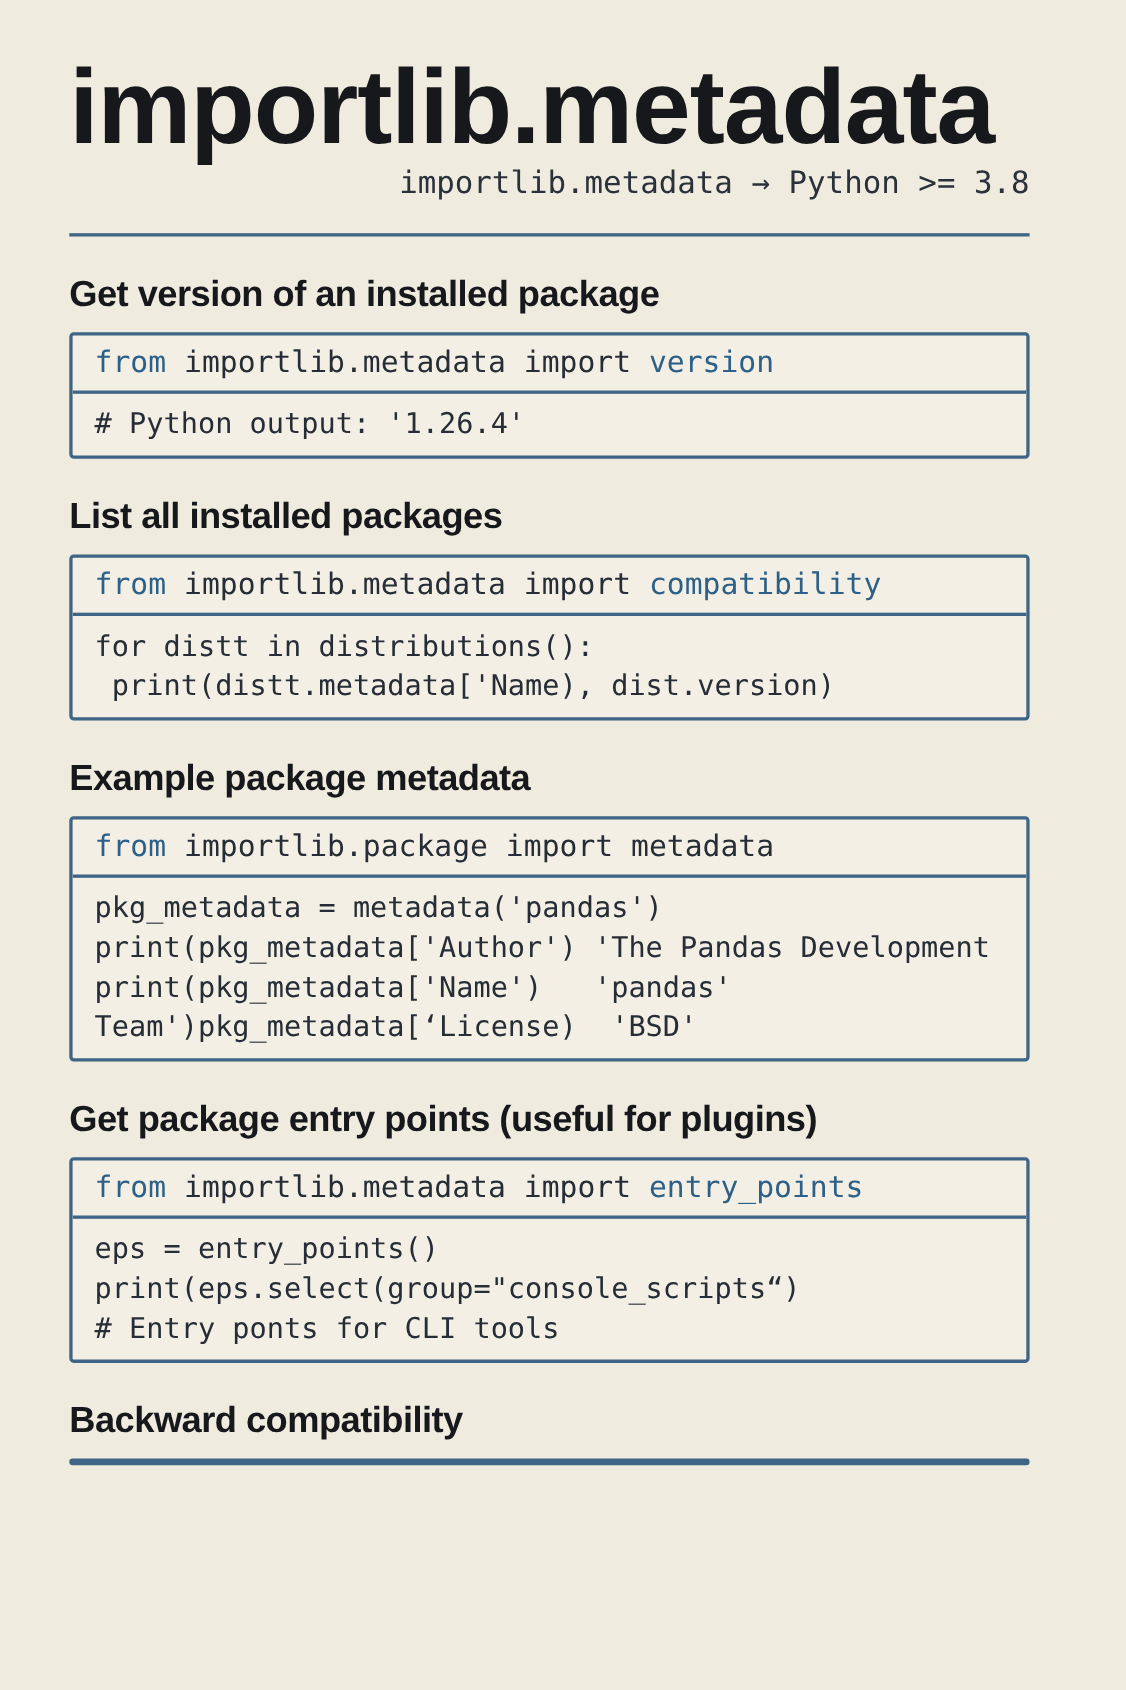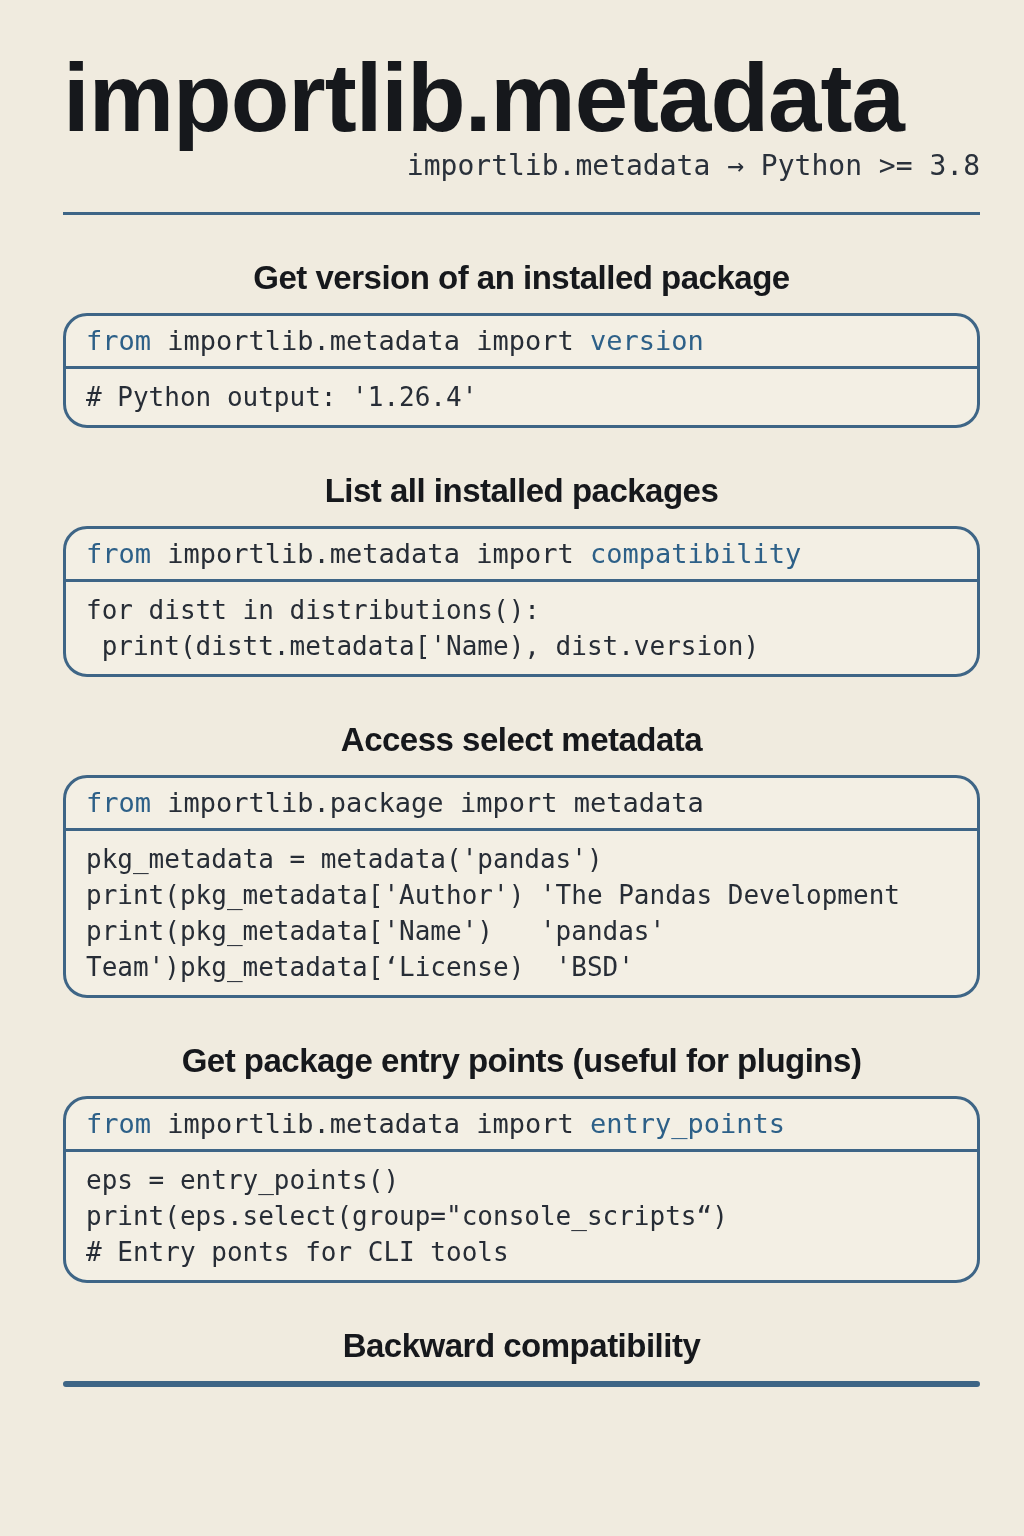--- a/index.html
+++ b/index.html
@@ -14,52 +14,51 @@
   *{margin:0;padding:0;box-sizing:border-box;}
   html,body{width:1024px;}
   body{
     width:1024px;height:1536px;
     background:var(--page_bg);
     font-family:"Liberation Sans", sans-serif;
     overflow:hidden;
   }
   .page{
     width:1024px;height:1111px;
-    padding:48px 44px 0 63px;
+    padding:48px 88px 0 63px;
   }
   h1.title{
     font-size:96px;
     line-height:1.05;
     font-weight:bold;
     letter-spacing:-1px;
     color:var(--heading);
   }
   .subtitle{
     text-align:right;
     font-family:"DejaVu Sans Mono", monospace;
     font-size:28px;
     color:var(--subtitle);
   }
   .divider{
     margin-top:30px;
     border:none;
     border-top:3px solid var(--border);
   }
   h2.section-heading{
-    margin:44px 0 16px 0;
+    margin:33px 0 16px 0;
     font-size:33px;
     line-height:38px;
     font-weight:bold;
     letter-spacing:-0.5px;
     color:var(--heading);
-    text-align:center;
   }
   .codebox{
     border:3px solid var(--border);
-    border-radius:24px;
+    border-radius:4px;
     background:var(--box_bg);
     overflow:hidden;
   }
   .box-header{
     padding:10px 20px;
     border-bottom:3px solid var(--border);
     font-family:"DejaVu Sans Mono", monospace;
     font-size:27px;
     line-height:30px;
   }
@@ -101,21 +100,21 @@
         <div class="code-line"><span class="k">from</span><span class="p"> importlib.metadata import </span><span class="k">compatibility</span></div>
       </div>
       <div class="box-body">
         <div class="code-line"><span class="p">for distt in distributions():</span></div>
         <div class="code-line"><span class="p"> print(distt.metadata['Name), dist.version)</span></div>
       </div>
     </div>
   </section>
 
   <section>
-    <h2 class="section-heading">Access select metadata</h2>
+    <h2 class="section-heading">Example package metadata</h2>
     <div class="codebox">
       <div class="box-header">
         <div class="code-line"><span class="k">from</span><span class="p"> importlib.package import metadata</span></div>
       </div>
       <div class="box-body">
         <div class="code-line"><span class="p">pkg_metadata = metadata('pandas')</span></div>
         <div class="code-line"><span class="p">print(pkg_metadata['Author') 'The Pandas Development</span></div>
         <div class="code-line"><span class="p">print(pkg_metadata['Name')   'pandas'</span></div>
         <div class="code-line"><span class="p">Team')pkg_metadata[‘License)  'BSD'</span></div>
       </div>

